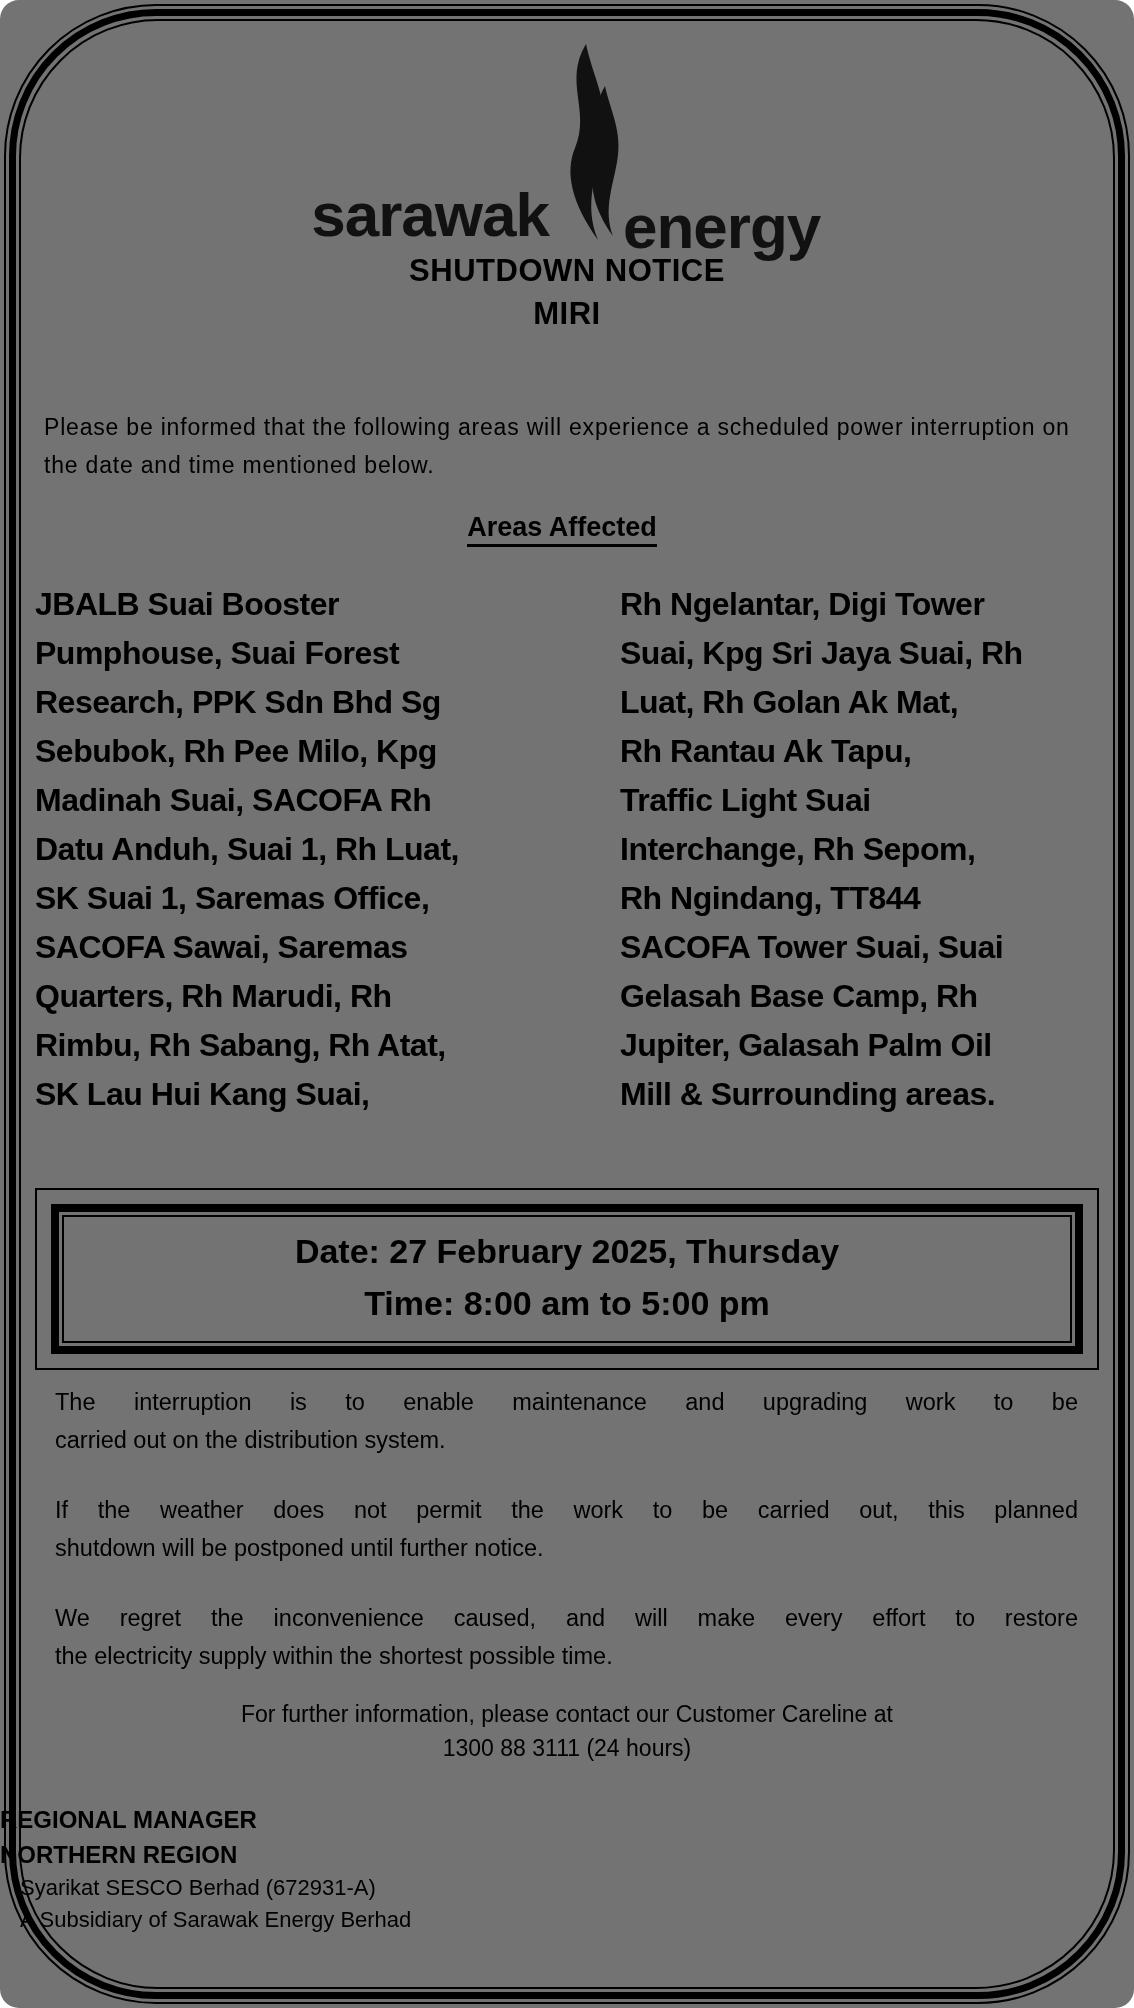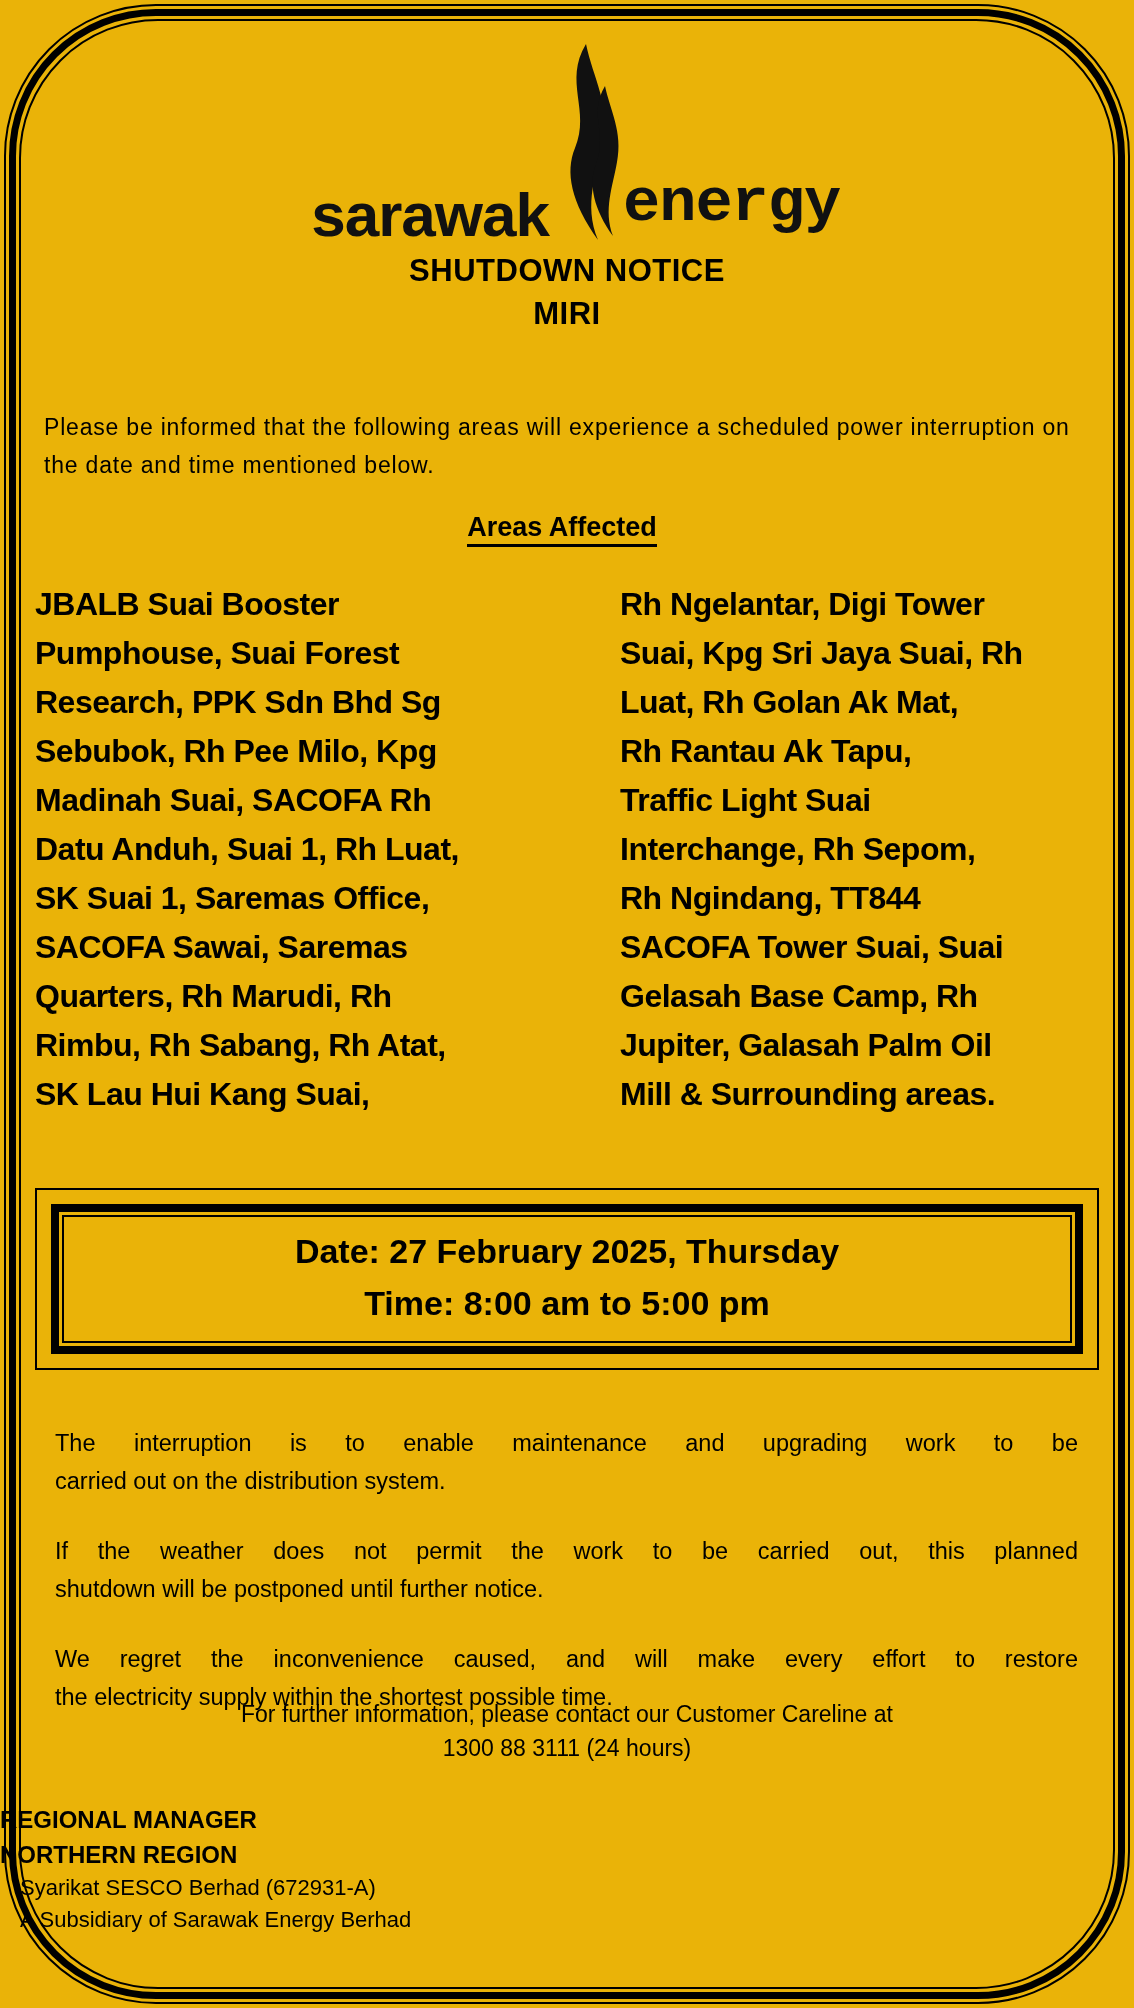--- a/index.html
+++ b/index.html
@@ -1,33 +1,33 @@
 <!DOCTYPE html>
 <html><head>
 <meta charset="utf-8">
 <style>
   html,body { margin:0; padding:0; background:#ffffff; }
   .page {
-    position:relative; width:1134px; height:2008px; background:#eab308;
-    color:#000; font-family:"Liberation Sans", sans-serif; overflow:hidden;
+    position:relative; width:1134px; height:2008px; background:#737373;
+    color:#000; font-family:"Liberation Sans", sans-serif; overflow:hidden;border-radius:19px;
   }
   
   .frame { position:absolute; pointer-events:none; }
   .frame-outer { inset:4px;  border:2px solid #000; border-radius:152px; }
   .frame-mid   { inset:9px;  border:7px solid #000; border-radius:147px; }
   .frame-inner { inset:19px; border:2px solid #000; border-radius:139px; }
 
   
   .logo { position:absolute; top:42px; left:0; right:0; height:218px; }
   .logo-word {
     position:absolute; font-size:62px; font-weight:600; letter-spacing:-1px;
     color:#111; line-height:62px;
   }
   .logo-word-left  { right:calc(50% + 18px); bottom:14px; }
-  .logo-word-right { left:calc(50% + 56px);  bottom:25px;font-family:Liberation Mono, monospace; }
+  .logo-word-right { left:calc(50% + 56px);  bottom:2px; }
   .flame { position:absolute; left:calc(50% + 19px); transform:translateX(-50%); top:0; height:216px; }
 
   
   .title { position:absolute; top:249px; left:0; right:0; text-align:center;
            font-size:31px; font-weight:700; line-height:43px; letter-spacing:0.5px; }
 
   
   .intro { position:absolute; top:408px; left:44px; right:36px; margin:0;
            font-size:23px; line-height:38px; letter-spacing:0.8px; }
 
@@ -45,21 +45,21 @@
 
   
   .schedule-outer { position:absolute; top:1188px; left:35px; width:1064px;
                     border:2px solid #000; padding:14px; box-sizing:border-box; }
   .schedule-mid   { border:8px solid #000; padding:3px; }
   .schedule-inner { border:2px solid #000; padding:8px 10px 12px; text-align:center; }
   .schedule-line  { font-size:34px; font-weight:700; line-height:52px; white-space:nowrap; }
 
   
   .body-paras { position:absolute; top:1383px; left:55px; right:56px;
-                font-size:23.5px; line-height:38px;margin-top:41px; }
+                font-size:23.5px; line-height:38px; }
   .body-paras p { margin:0 0 32px; }
   .jl { display:block; text-align:justify; text-align-last:justify; }
   .ll { display:block; }
 
   
   .contact { position:absolute; top:1697px; left:0; right:0; text-align:center;
              font-size:23px; line-height:34px; }
 
   
   .signature { position:absolute; top:1802px; left:0; right:0; text-align:left; }

